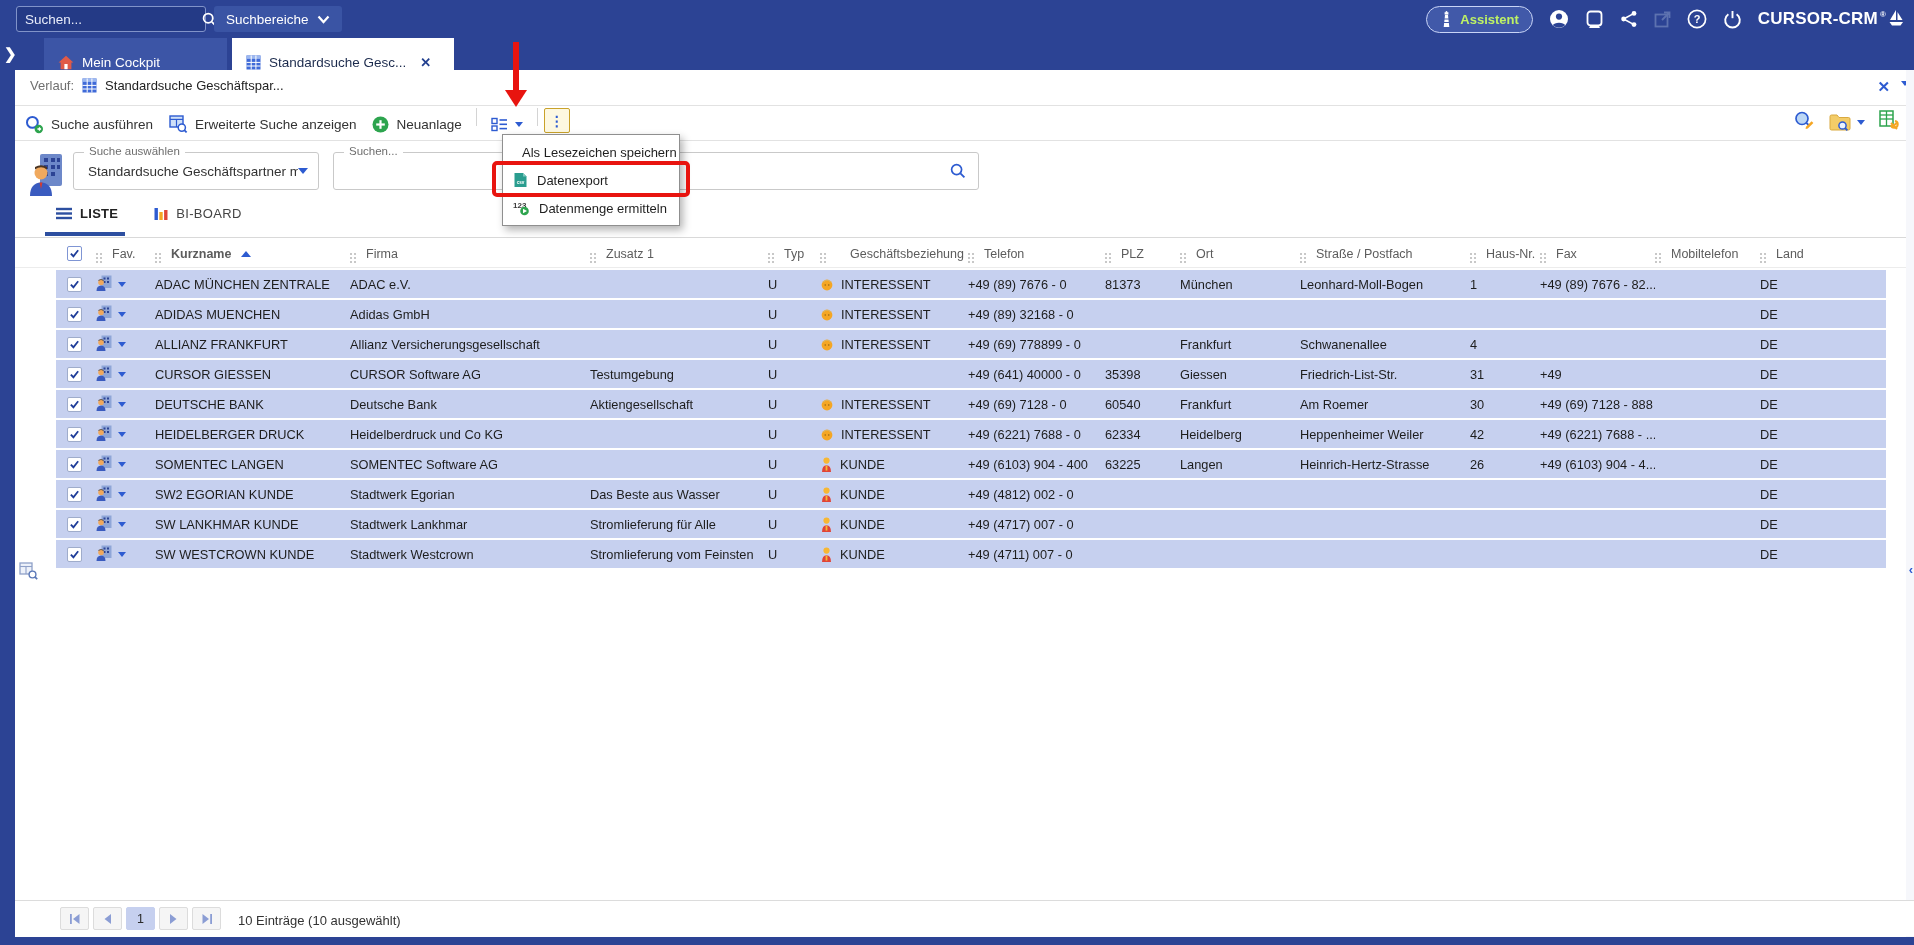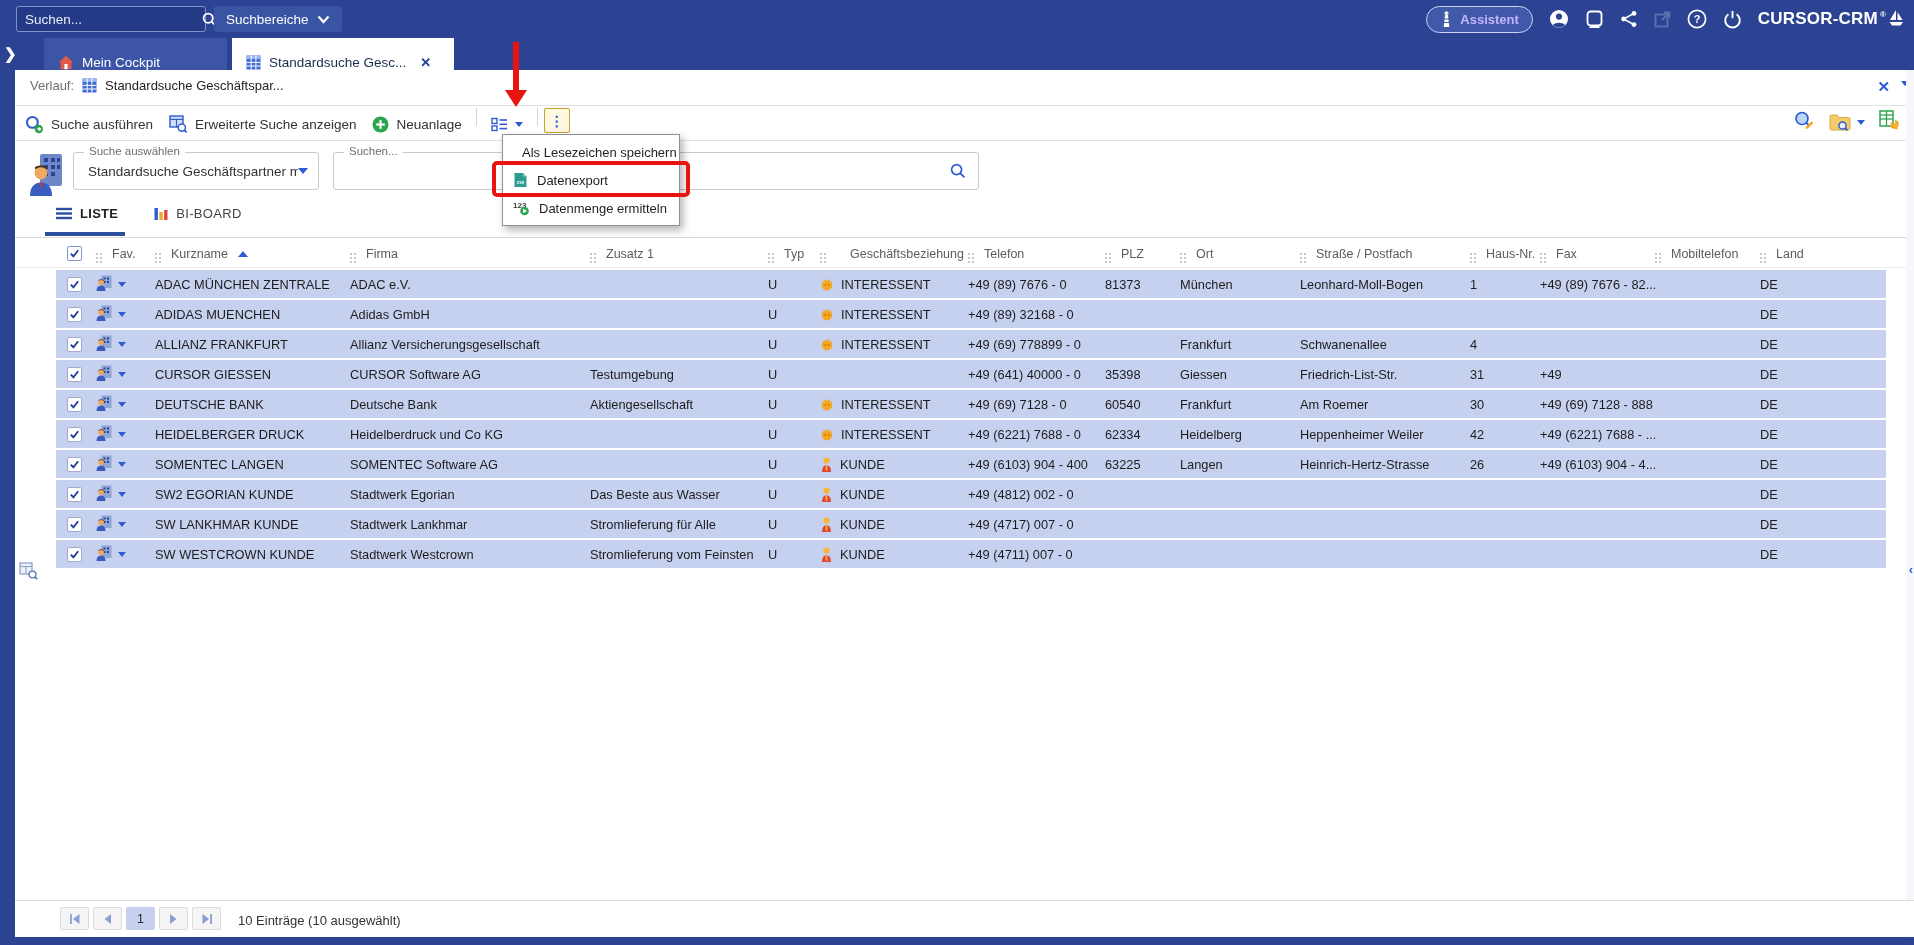--- a/index.html
+++ b/index.html
@@ -7,21 +7,21 @@
   body { font-family:"Liberation Sans", sans-serif; }
   .app { position:relative; width:1914px; height:945px; background:#2c4394; overflow:hidden; }
 
   
   .topbar { position:absolute; left:0; top:0; width:1914px; height:38px; background:#2c4394; }
   .tb-search { position:absolute; left:16px; top:6px; width:190px; height:26px; border:1px solid #8193c9; border-radius:3px; background:#243a86; display:flex; align-items:center; padding:0 8px; }
   .tb-search input { flex:1; background:transparent; border:none; outline:none; color:#fff; font-size:13.5px; font-family:inherit; }
   .tb-search input::placeholder { color:#e8ecfa; opacity:1; }
   .tb-bereiche { position:absolute; left:214px; top:6px; height:26px; background:#3a54a4; border-radius:3px; display:flex; align-items:center; gap:8px; padding:0 12px; color:#fff; font-size:13.5px; cursor:pointer; }
   .tb-right { position:absolute; right:10px; top:0; height:38px; display:flex; align-items:center; gap:16px; }
-  .pill { display:flex; align-items:center; gap:7px; height:27px; padding:0 13px; border:1.5px solid #c9d4f6; border-radius:15px; background:#4159a9; color:#c4b5fd; font-size:13px; font-weight:bold; cursor:pointer; }
+  .pill { display:flex; align-items:center; gap:7px; height:27px; padding:0 13px; border:1.5px solid #c9d4f6; border-radius:15px; background:#4159a9; color:#bef264; font-size:13px; font-weight:bold; cursor:pointer; }
   .brand { color:#fff; font-size:17px; font-weight:bold; letter-spacing:.2px; display:flex; align-items:flex-start; gap:2px; }
   .brand sup { font-size:8px; margin-top:1px; }
   .tbico { display:inline-flex; cursor:pointer; }
 
   
   .tabbar { position:absolute; left:0; top:38px; width:1914px; height:32px; }
   .tab-expander { position:absolute; left:4px; top:7px; color:#fff; font-size:15px; font-weight:bold; cursor:pointer; }
   .tab { position:absolute; top:0; height:32px; display:flex; align-items:flex-end; gap:8px; padding:0 14px; font-size:13.5px; cursor:pointer; }
   .tab.inactive { left:44px; width:183px; background:#3c55a6; color:#fff; }
   .tab.active { left:232px; width:222px; background:#ffffff; color:#1c2b4d; }
@@ -354,21 +354,21 @@
           <span class="cb" style="border-color:#7f95d4">
             <svg width="11" height="11" viewBox="0 0 12 12">
               <path d="M2 6.2 L4.8 9 L10 2.4" stroke="#1f3d99" stroke-width="2" fill="none"></path>
             </svg>
           </span>
         </div>
         <div class="cell c-fav" style="width: 63px;">
           <span class="drag"></span>
           <span>Fav.</span>
         </div>
-        <div class="cell c-kurzname" style="width: 195px;">
+        <div class="cell c-kurzname" style="width: 195px; font-weight: bold;">
           <span class="drag"></span>
           <span>Kurzname</span>
           <span class="sortasc"></span>
         </div>
         <div class="cell c-firma" style="width: 240px;">
           <span class="drag"></span>
           <span>Firma</span>
         </div>
         <div class="cell c-zusatz1" style="width: 178px;">
           <span class="drag"></span>

